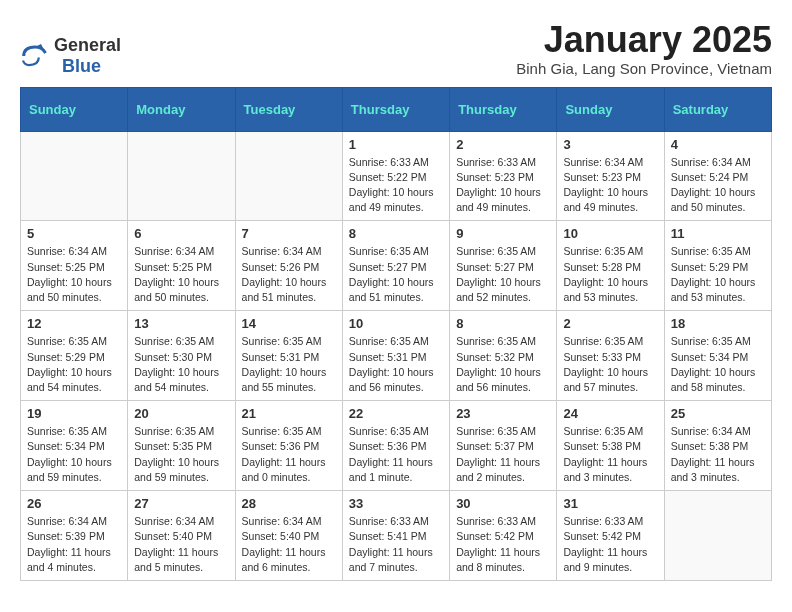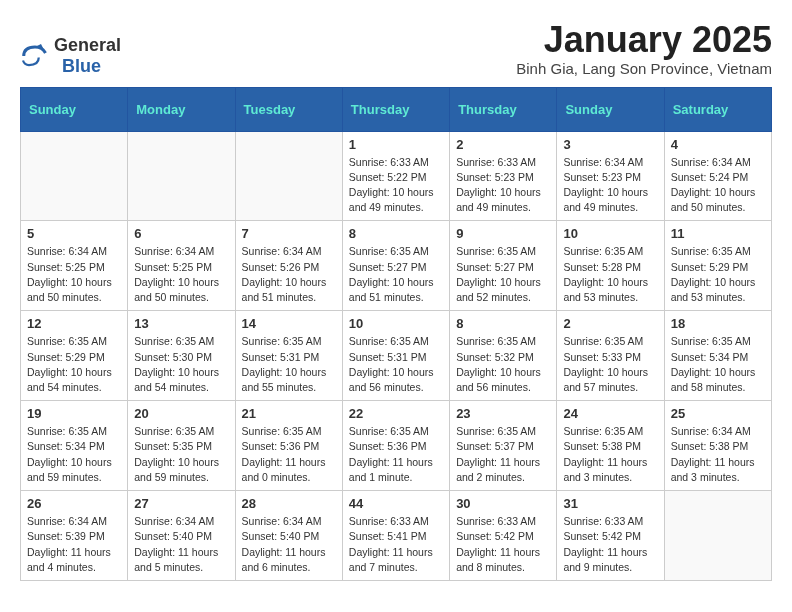--- a/index.html
+++ b/index.html
@@ -240,21 +240,21 @@
         </td>
         <td>
           <span class="day-number">27</span>
           <div class="day-info">Sunrise: 6:34 AM<br>Sunset: 5:40 PM<br>Daylight: 11 hours<br>and 5 minutes.</div>
         </td>
         <td>
           <span class="day-number">28</span>
           <div class="day-info">Sunrise: 6:34 AM<br>Sunset: 5:40 PM<br>Daylight: 11 hours<br>and 6 minutes.</div>
         </td>
         <td>
-          <span class="day-number">44</span>
+          <span class="day-number">33</span>
           <div class="day-info">Sunrise: 6:33 AM<br>Sunset: 5:41 PM<br>Daylight: 11 hours<br>and 7 minutes.</div>
         </td>
         <td>
           <span class="day-number">30</span>
           <div class="day-info">Sunrise: 6:33 AM<br>Sunset: 5:42 PM<br>Daylight: 11 hours<br>and 8 minutes.</div>
         </td>
         <td>
           <span class="day-number">31</span>
           <div class="day-info">Sunrise: 6:33 AM<br>Sunset: 5:42 PM<br>Daylight: 11 hours<br>and 9 minutes.</div>
         </td>

